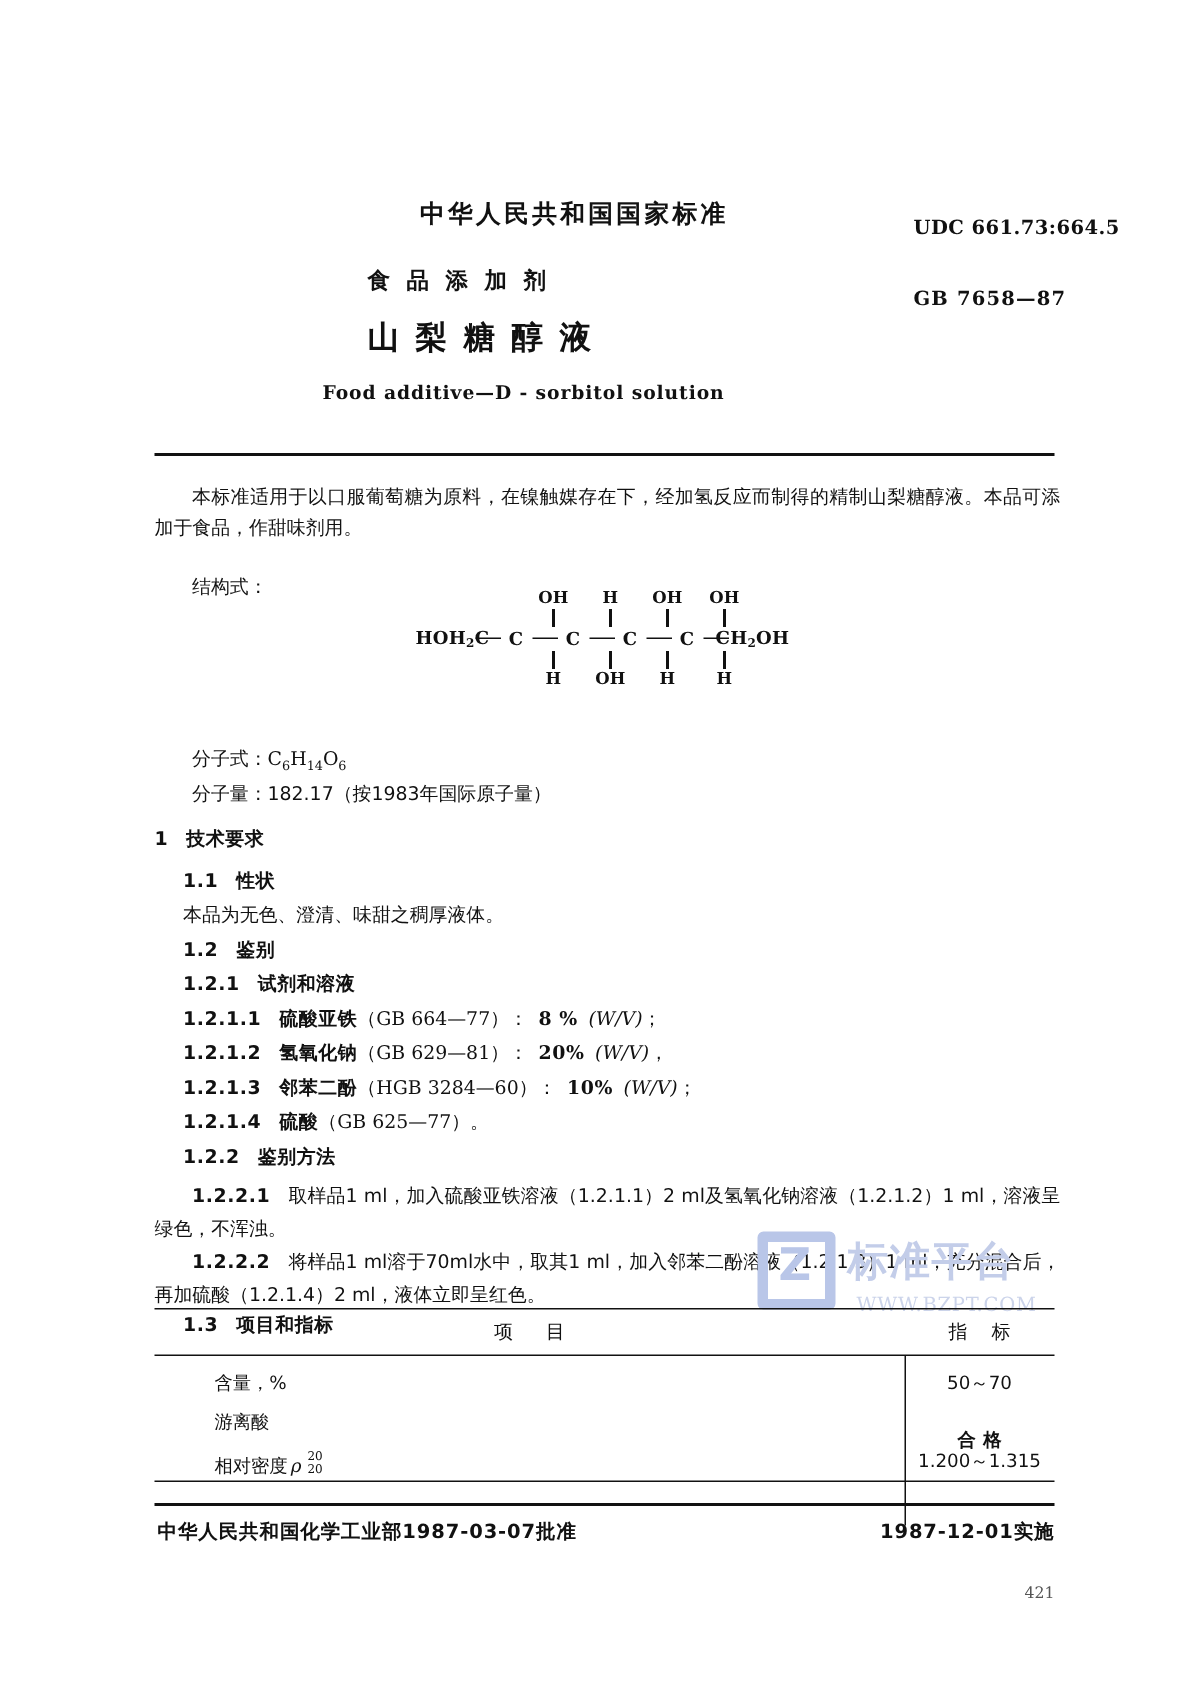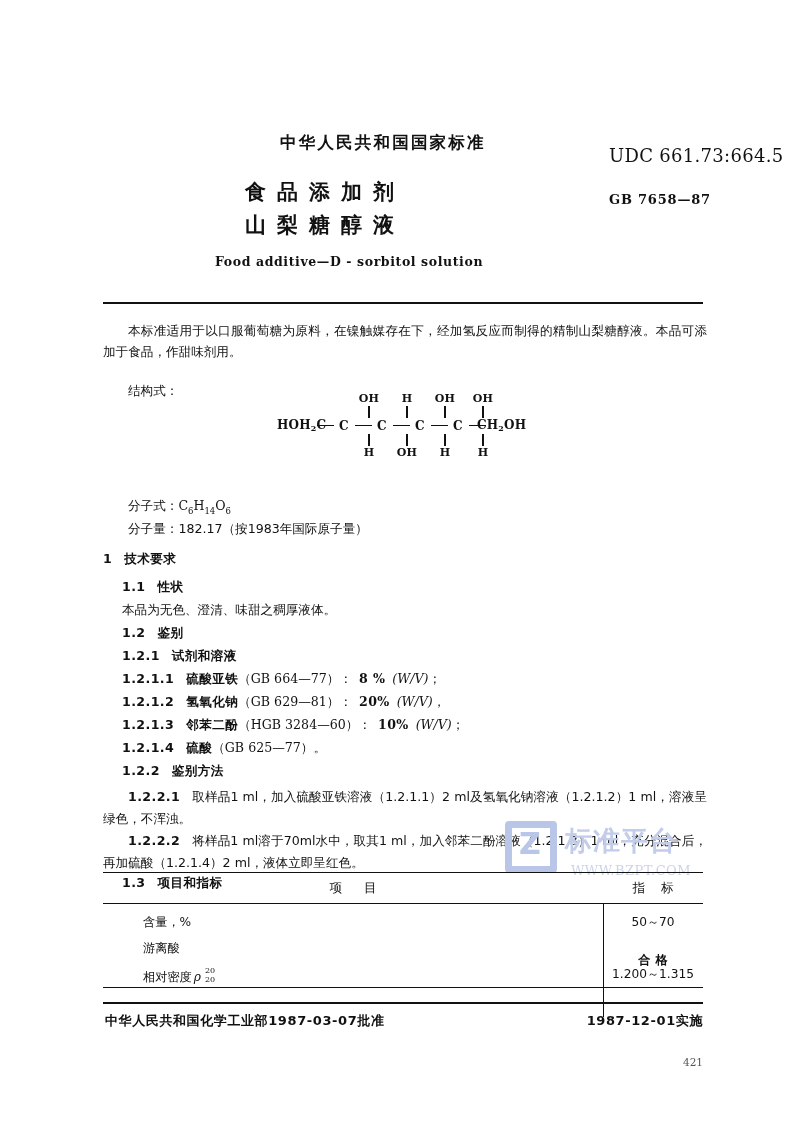--- a/index.html
+++ b/index.html
@@ -28,37 +28,37 @@
     left: 232px; top: 132px;
     font-size: 16.5px;
     font-weight: bold;
     letter-spacing: 2.2px;
     font-family: "DejaVu Sans", "Liberation Sans", sans-serif;
     margin-left: 48px;
   }
   .hdr-udc {
     position: absolute;
     left: 609px; top: 145px;
-    font-size: 18px;
-    font-weight: normal;
+    font-size: 13px;
+    font-weight: bold;
     font-family: "DejaVu Serif", "Liberation Serif", serif;
     letter-spacing: 0.3px;
   }
   .hdr-gb {
     position: absolute;
     left: 609px; top: 192px;
     font-size: 13px;
     font-weight: bold;
     font-family: "DejaVu Serif", "Liberation Serif", serif;
     letter-spacing: 0.8px;
   }
   .title-1 {
     position: absolute;
     left: 245px; top: 178px;
-    font-size: 21px;
+    font-size: 15px;
     font-weight: bold;
     letter-spacing: 11px;
   }
   .title-2 {
     position: absolute;
     left: 245px; top: 211px;
     font-size: 21px;
     font-weight: bold;
     letter-spacing: 11px;
   }

